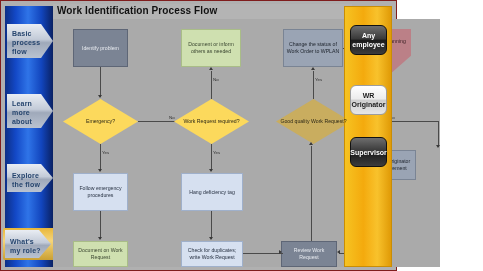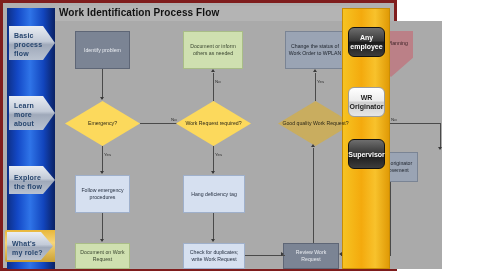--- a/index.html
+++ b/index.html
@@ -1,20 +1,20 @@
 <!DOCTYPE html>
 <html><head>
 <meta charset="utf-8">
 <style>
   html,body{margin:0;padding:0;background:#ffffff;}
   body{width:483px;height:271px;overflow:hidden;
        font-family:"Liberation Sans",sans-serif;}
 
   #app{position:relative;width:397px;height:271px;box-sizing:border-box;
-       background:#b0b0b0;border:3px solid #7f1d1d;}
+       background:#b0b0b0;border:1px solid #7f1d1d;}
 
   
   #left-rail{position:absolute;left:4px;top:5px;width:48px;height:261px;
     background:linear-gradient(to right,#0d2f86 0%,#1348c6 22%,#2f74e8 48%,#1245bd 76%,#0a2163 100%);
   }
   .nav-chev{position:absolute;left:2px;width:46px;
     color:#ffffff;font-weight:bold;font-size:7px;line-height:9px;
     letter-spacing:.2px;
     box-sizing:border-box;padding:5px 9px 5px 5px;
     background:linear-gradient(to bottom,#e9edf3 0%,#c3cbd8 45%,#9fa9ba 55%,#b9c2d0 100%);

